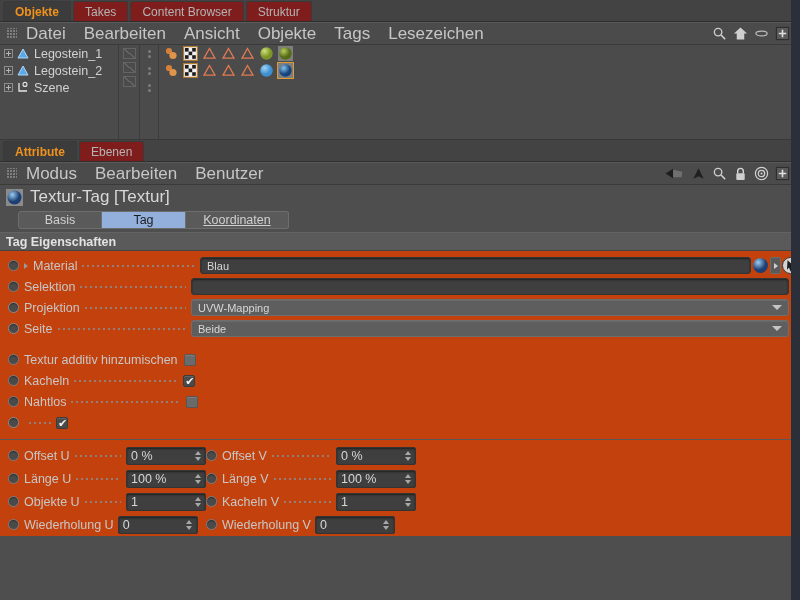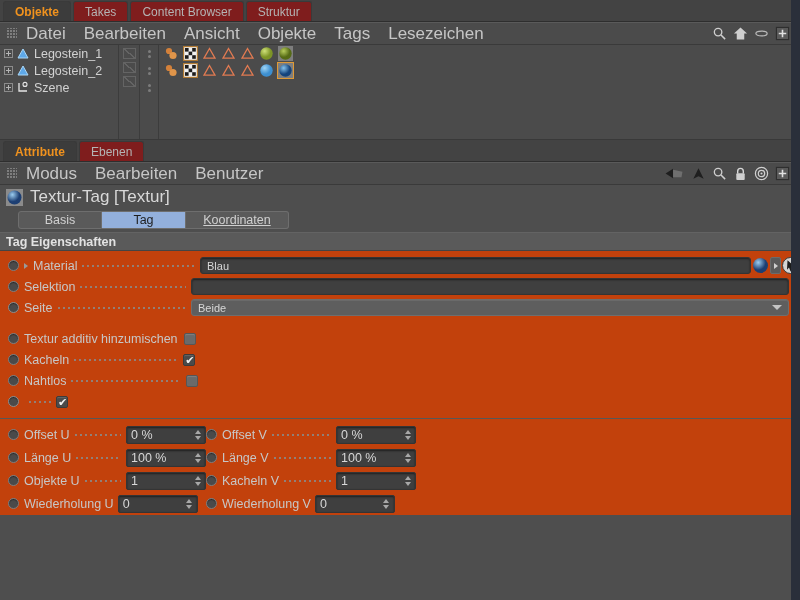--- a/index.html
+++ b/index.html
@@ -475,20 +475,29 @@
       </div>
     </div>
 
     <div class="prow">
       <div class="radio"></div>
       <div class="plabel">Selektion</div>
       <div class="dots"></div>
       <div class="field input" style="width:598px;margin-right:11px"></div>
     </div>
 
+    <div class="prow">
+      <div class="radio hollow"></div>
+      <div class="plabel">Projektion</div>
+      <div class="dots"></div>
+      <div class="field combo" style="width:598px;margin-right:11px">
+        <span>UVW-Mapping</span>
+        <span class="combo-arrow"></span>
+      </div>
+    </div>
 
     <div class="prow">
       <div class="radio hollow"></div>
       <div class="plabel">Seite</div>
       <div class="dots"></div>
       <div class="field combo" style="width:598px;margin-right:11px">
         <span>Beide</span>
         <span class="combo-arrow"></span>
       </div>
     </div>

